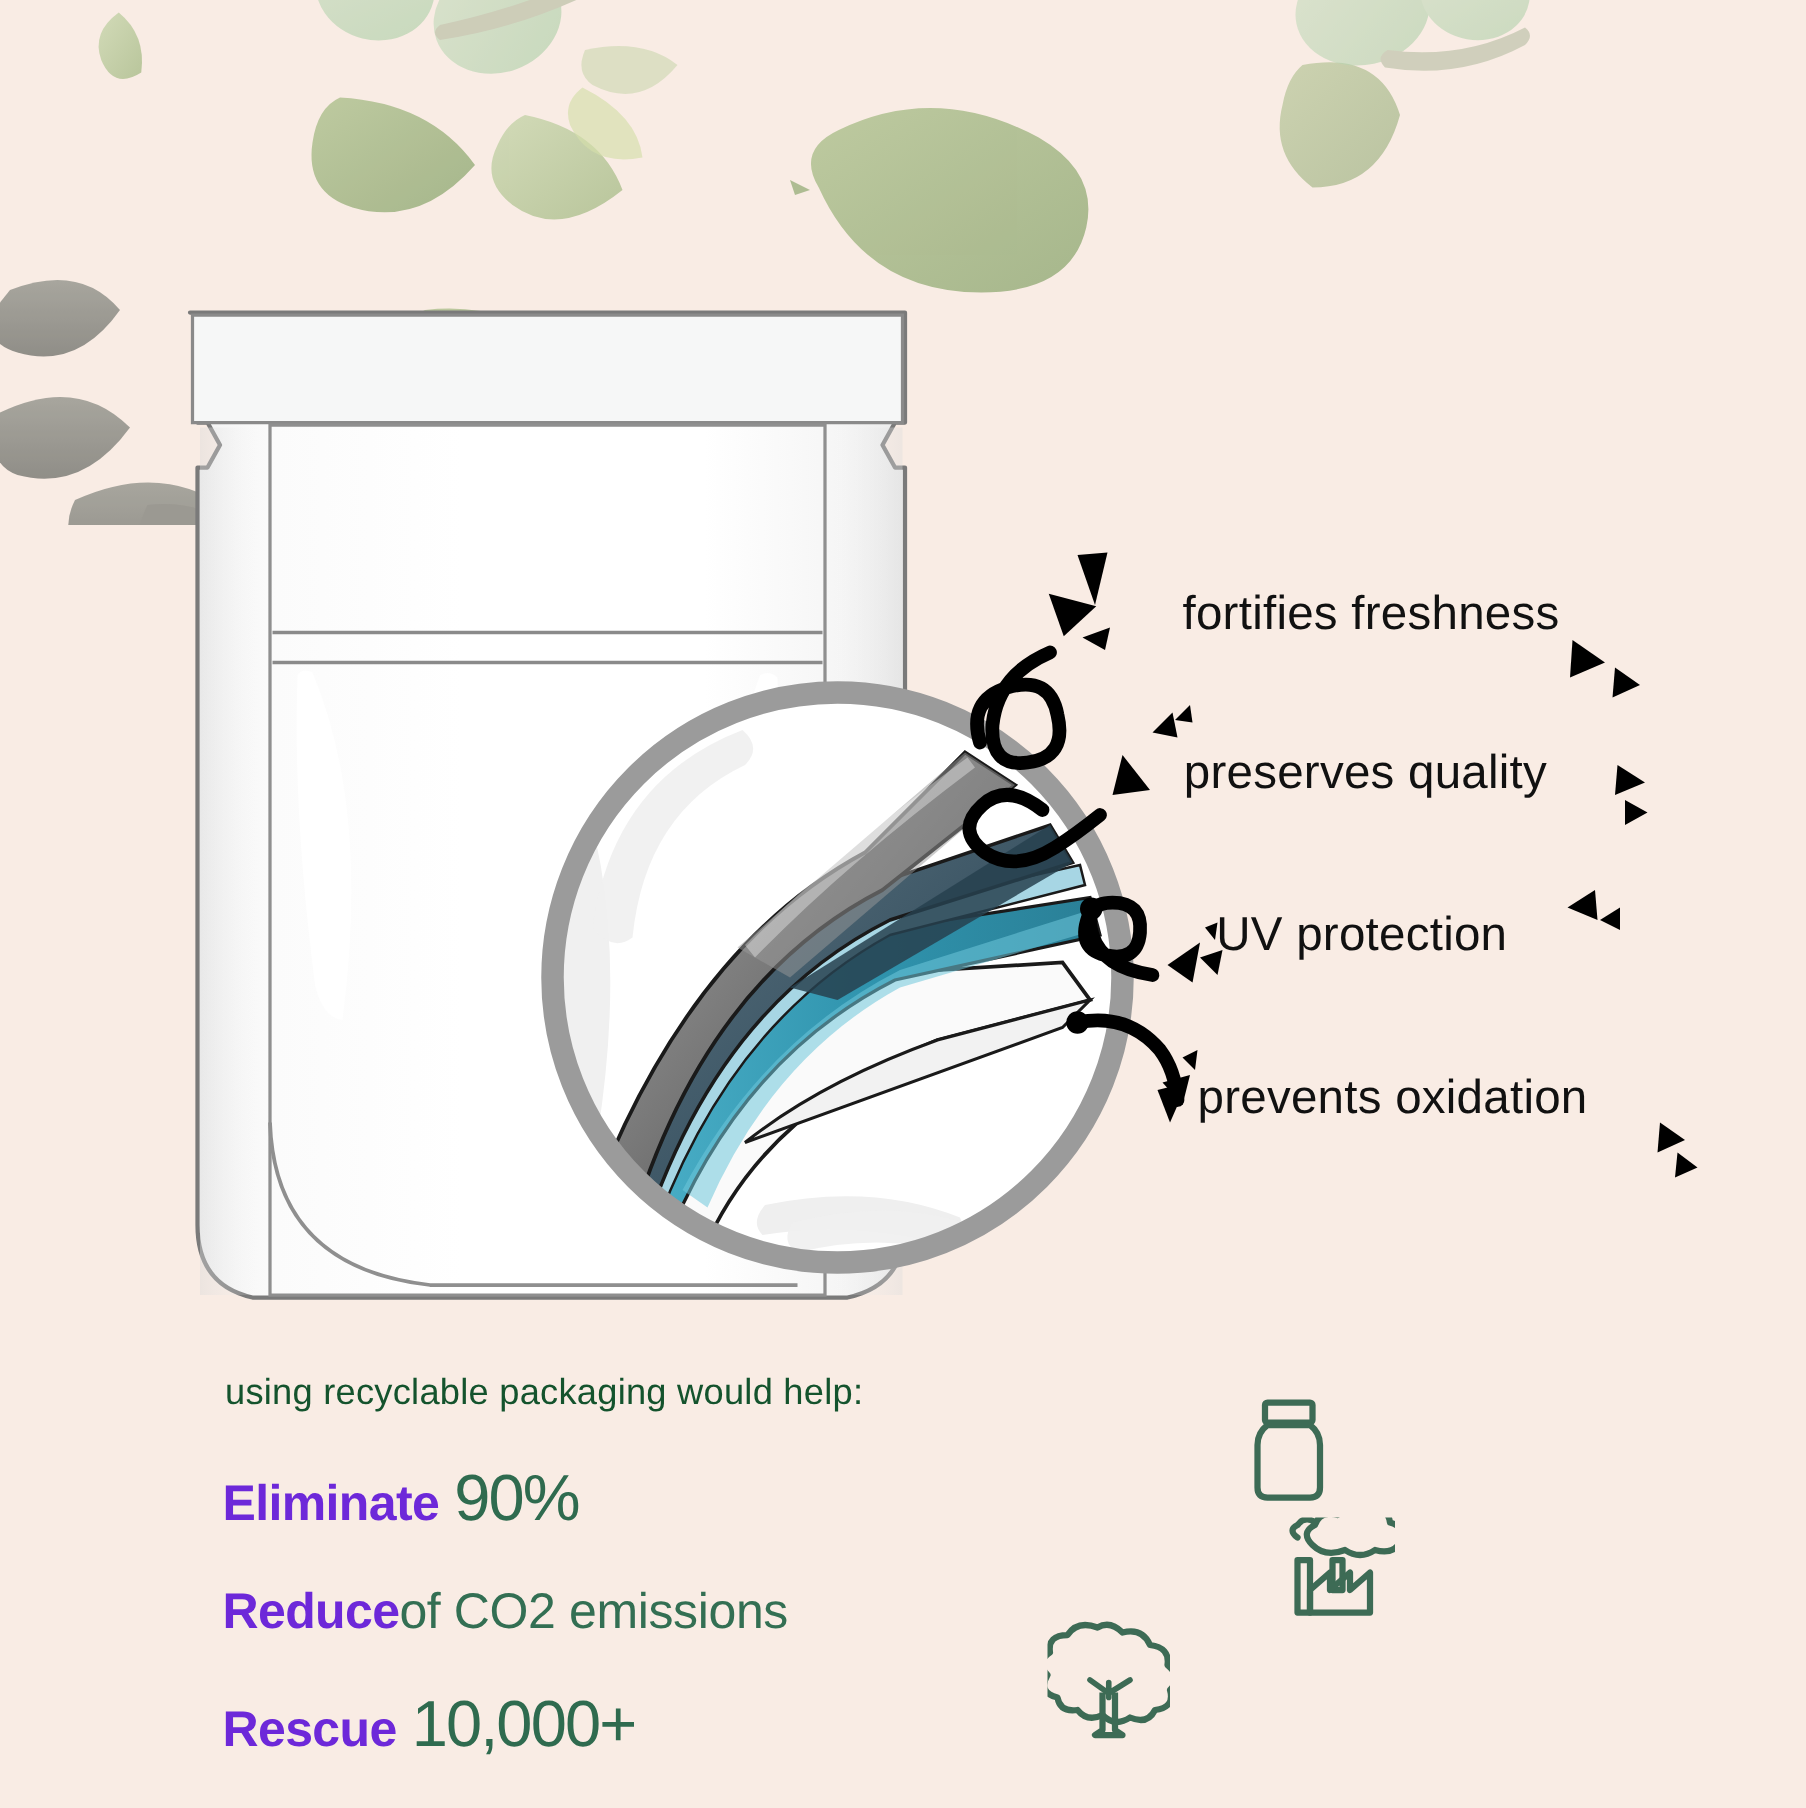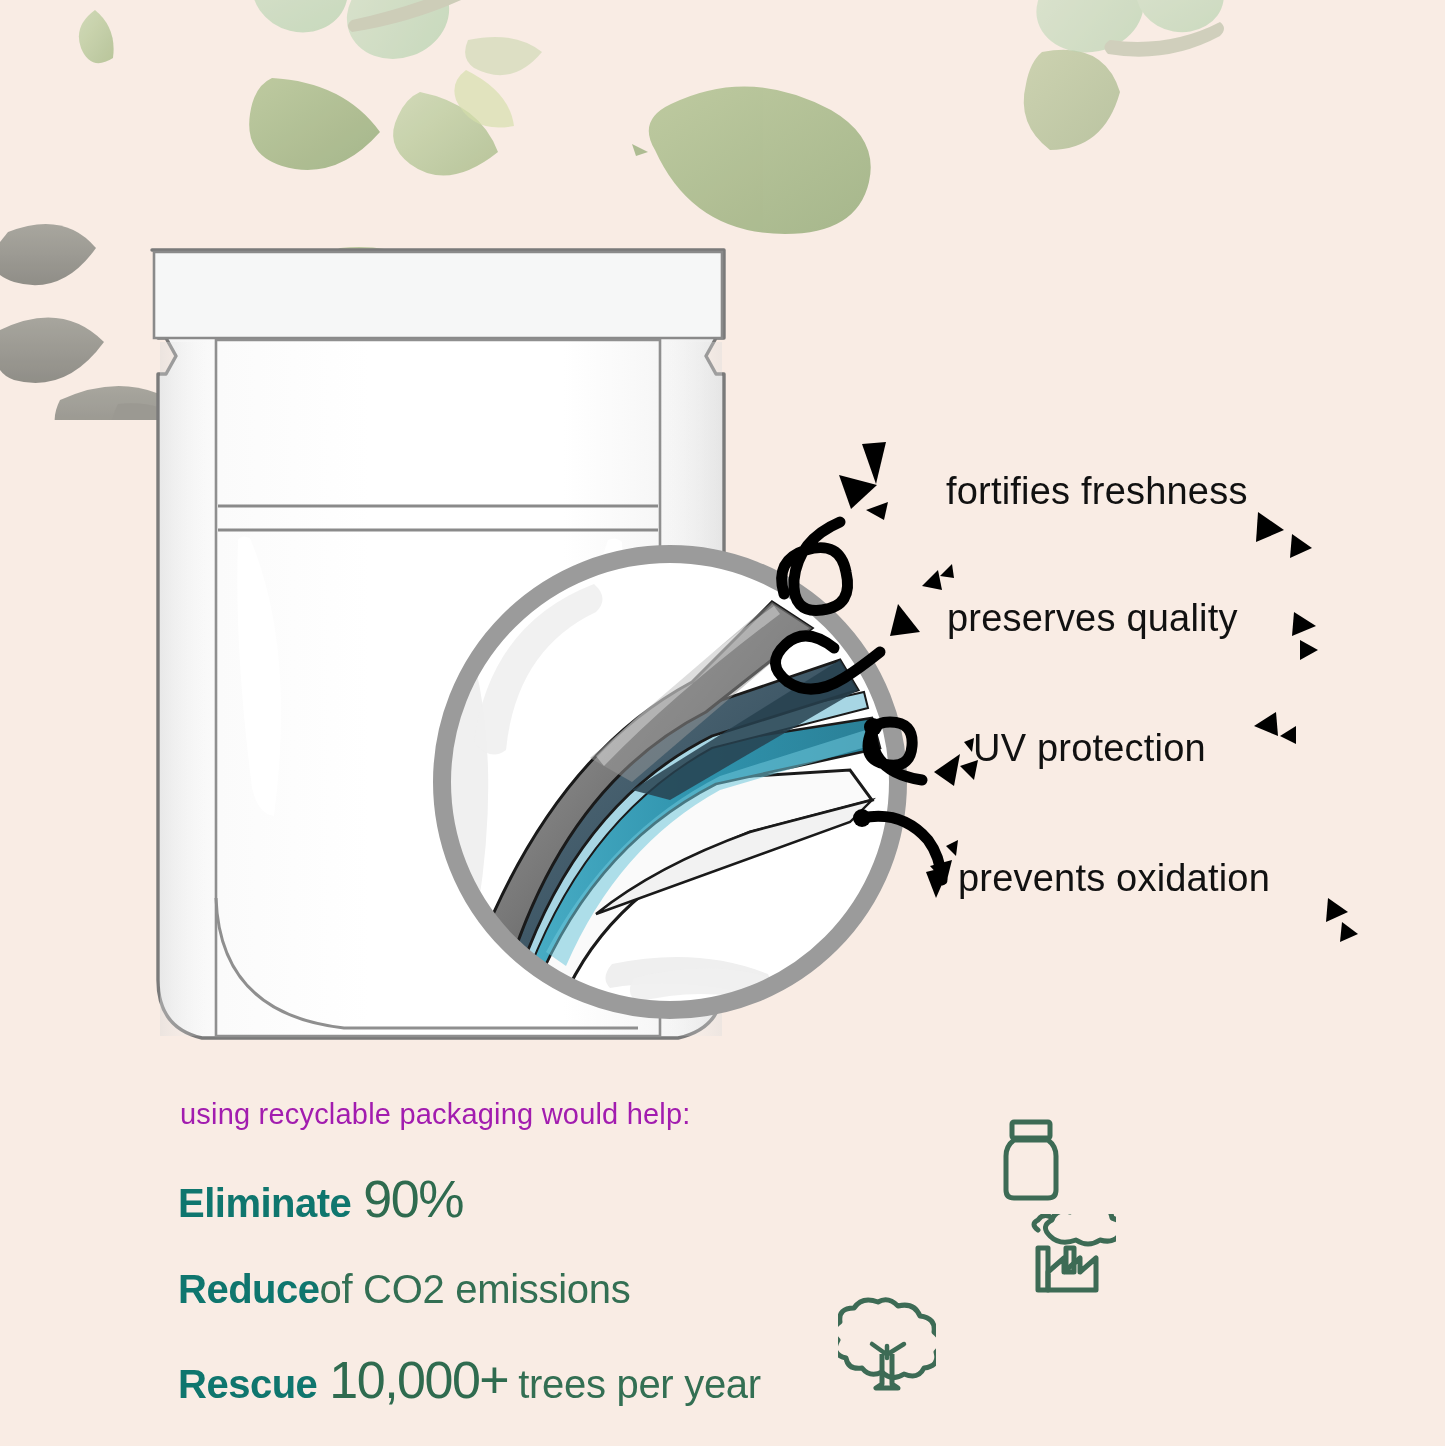--- a/index.html
+++ b/index.html
@@ -96,35 +96,35 @@
 
   
   .stats {
     position: absolute;
     left: 178px;
     top: 1098px;
     width: 1100px;
   }
   .stats-lead {
     font-size: 29px;
-    color: #a21caf;
+    color: #14532d;
     font-weight: 400;
     margin: 0 0 38px 2px;
     letter-spacing: 0.2px;
   }
   .stat-row {
     display: flex;
     align-items: baseline;
     margin-bottom: 38px;
     white-space: nowrap;
   }
   .stat-verb {
     font-size: 40px;
     font-weight: 700;
-    color: #0f766e;
+    color: #6d28d9;
     letter-spacing: -0.5px;
   }
   .stat-value {
     font-size: 52px;
     font-weight: 400;
     color: #2f6b4f;
     letter-spacing: -1.5px;
     margin: 0 10px 0 12px;
   }
   .stat-tail {
@@ -384,21 +384,20 @@
     </div>
 
     <div class="stat-row">
       <span class="stat-verb">Reduce</span>
       <span class="stat-tail">of CO2 emissions</span>
     </div>
 
     <div class="stat-row">
       <span class="stat-verb">Rescue</span>
       <span class="stat-value">10,000+</span>
-      <span class="stat-tail">trees per year</span>
     </div>
   </div>
 
   <div class="stat-icons">
 
     <svg class="stat-icon" id="icon-bottle" width="70" height="86" viewBox="0 0 70 86">
       <rect x="16" y="4" width="38" height="16" rx="2" fill="none" stroke="#3d6b55" stroke-width="5"></rect>
       <path d="M18 22 L52 22 Q60 28 60 38 L60 72 Q60 80 52 80 L18 80 Q10 80 10 72 L10 38 Q10 28 18 22 Z" fill="none" stroke="#3d6b55" stroke-width="5" stroke-linejoin="round"></path>
     </svg>
 

